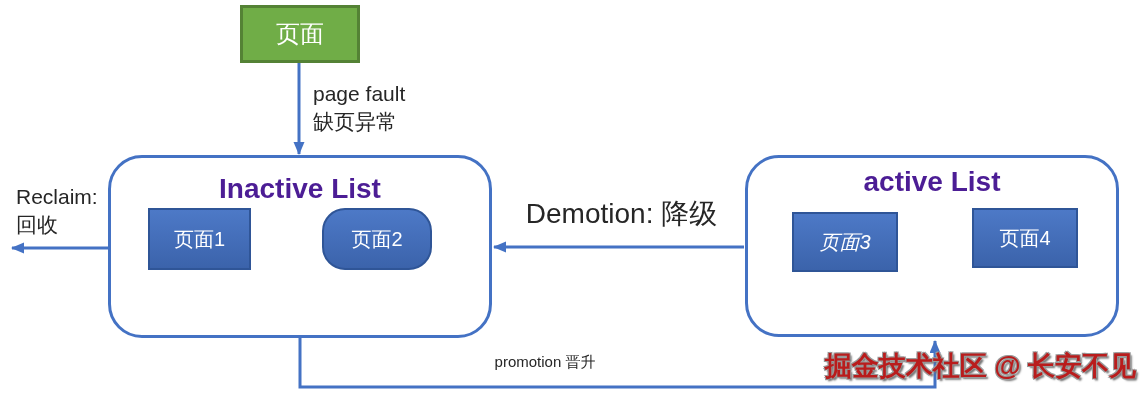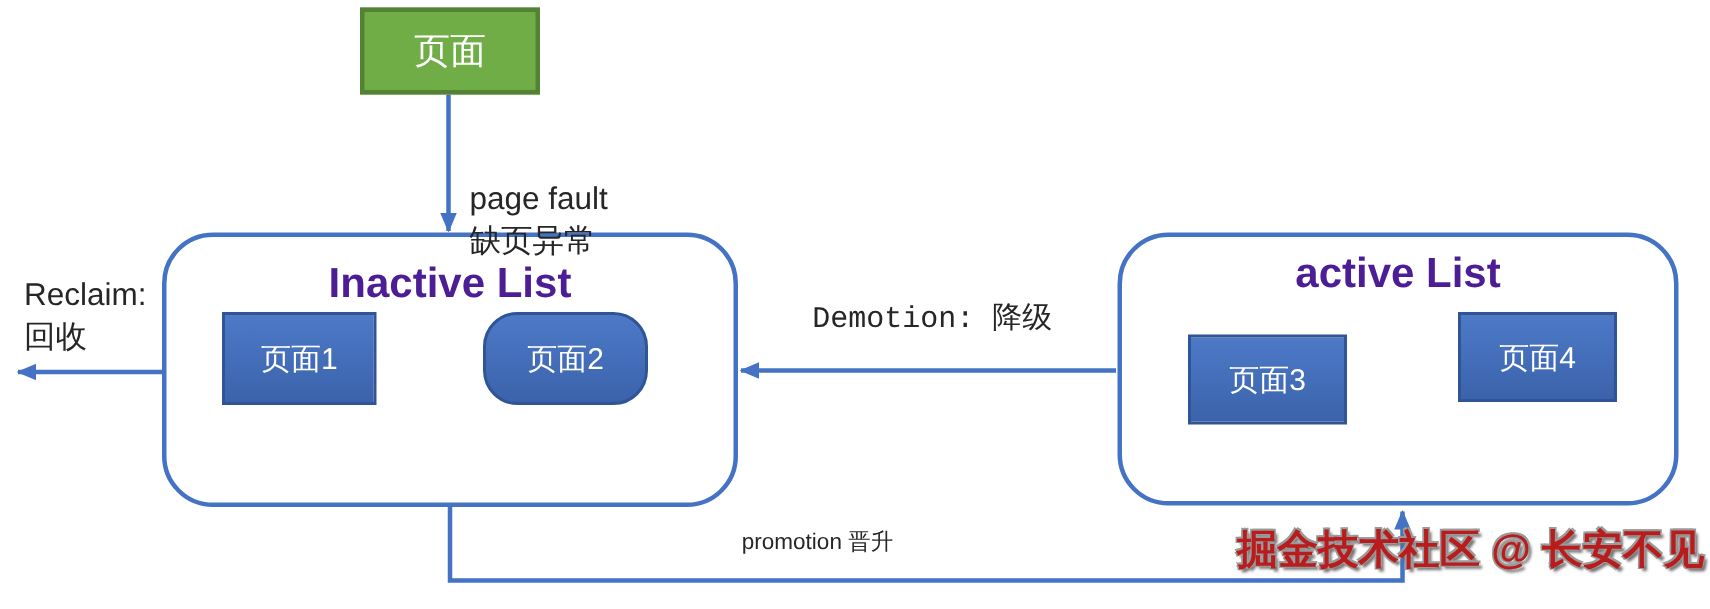--- a/index.html
+++ b/index.html
@@ -79,34 +79,34 @@
 
   .page-box-blue {
     background: linear-gradient(180deg, var(--box_blue_fill_top), var(--box_blue_fill_bottom));
     border: 2px solid var(--box_blue_border);
     color: var(--box_text);
     font-size: 20px;
     z-index: 3;
   }
   .p1 { left: 148px; top: 208px; width: 103px; height: 62px; }
   .p2 { left: 322px; top: 208px; width: 110px; height: 62px; border-radius: 23px; }
-  .p3 { left: 792px; top: 223px; width: 106px; height: 60px; }
+  .p3 { left: 792px; top: 212px; width: 106px; height: 60px; font-style: italic; }
   .p4 { left: 972px; top: 208px; width: 106px; height: 60px; }
 
   .free-label {
     position: absolute;
     color: var(--label_text);
     font-size: 21px;
     line-height: 28px;
     z-index: 3;
     white-space: nowrap;
   }
-  .page-fault-label { left: 313px; top: 80px; margin-top: 39px; }
+  .page-fault-label { left: 313px; top: 80px; }
   .reclaim-label    { left: 16px;  top: 183px; }
-  .demotion-label   { left: 498px; top: 200px; width: 247px; text-align: center; font-size: 20px; font-family: Liberation Mono, monospace; }
+  .demotion-label   { left: 498px; top: 200px; width: 247px; text-align: center; font-size: 28px; }
   .promotion-label  { left: 420px; top: 348px; width: 250px; text-align: center; font-size: 15px; }
 
   .watermark {
     position: absolute;
     right: 4px; top: 348px;
     font-size: 27px;
     font-weight: bold;
     color: #b91c1c;
     text-shadow:
       -1px -1px 0 #9a9a9a,

